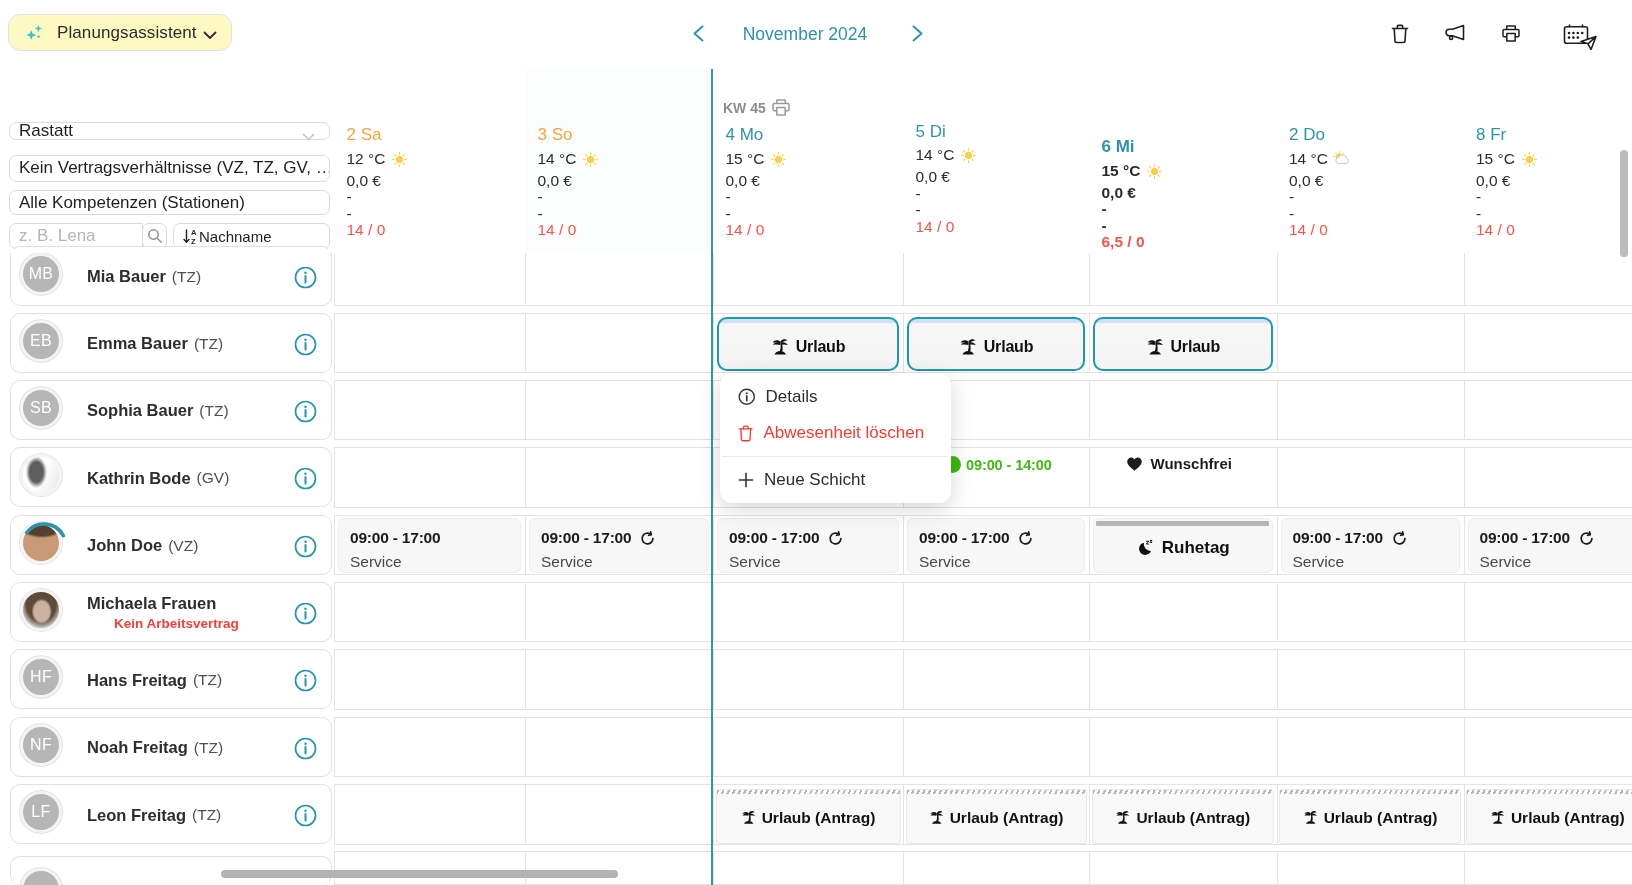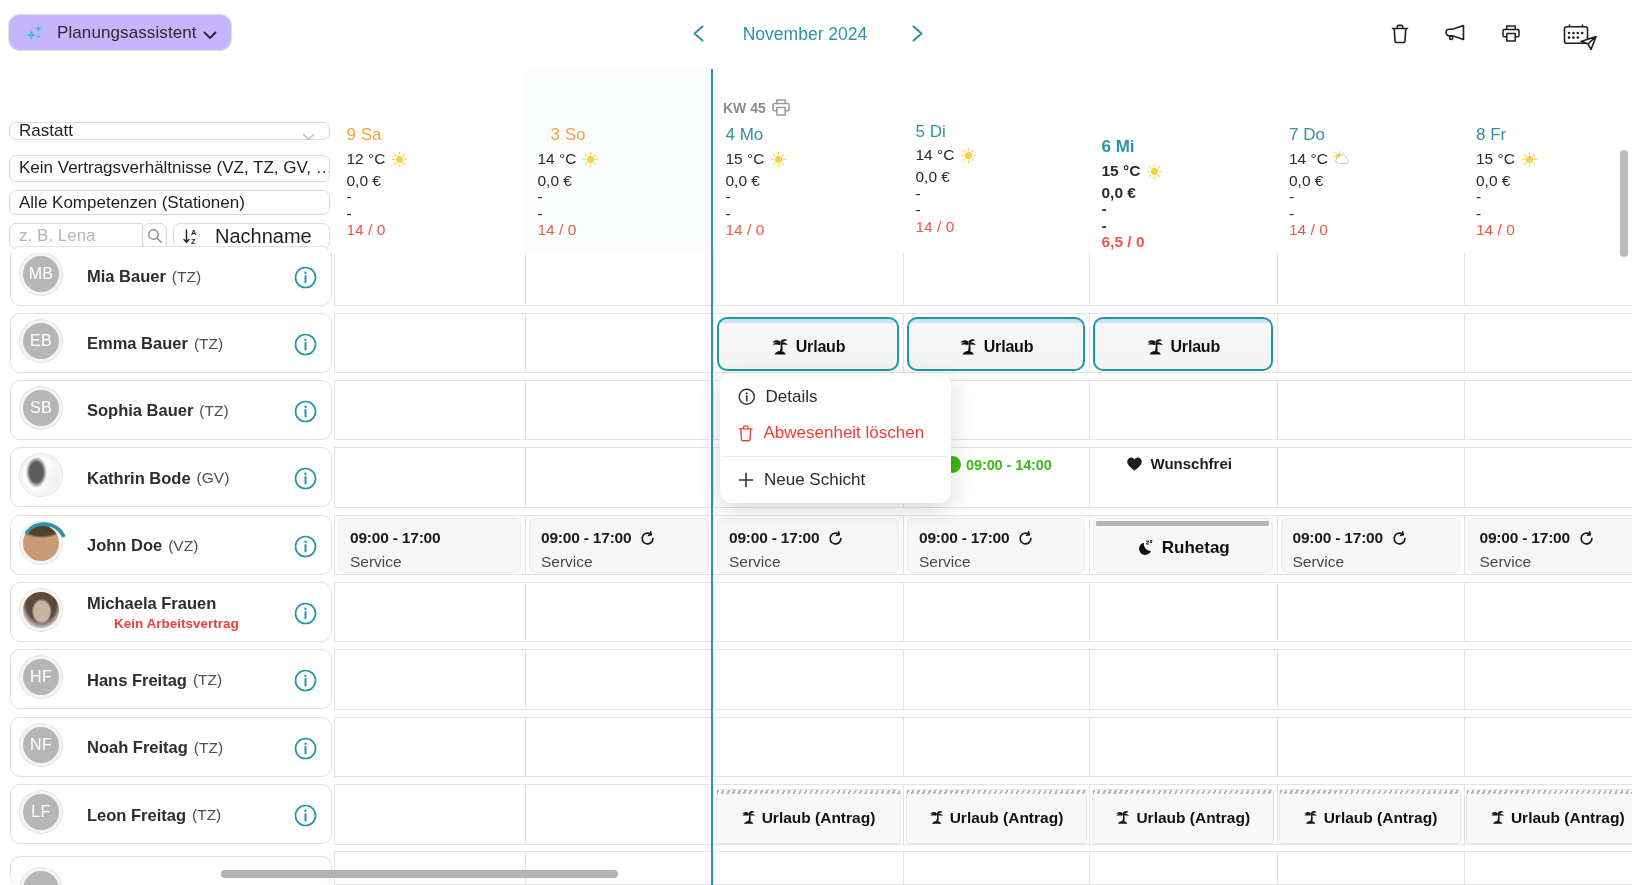--- a/index.html
+++ b/index.html
@@ -2,21 +2,21 @@
 <html lang="de"><head>
 <meta charset="utf-8">
 <title>Planung</title>
 <style>
   * { margin:0; padding:0; box-sizing:border-box; }
   html,body { width:1632px; height:885px; overflow:hidden; background:#fff;
     font-family:"Liberation Sans", sans-serif; position:relative; }
   .abs { position:absolute; }
   
   .assist-btn { left:8px; top:14px; width:224px; height:37px; border:1px solid #e2e2e2;
-    border-radius:12px; background:#c4b5fd; display:flex; align-items:center; }
+    border-radius:12px; background:#fef9c3; display:flex; align-items:center; }
   .assist-btn .txt { font-size:17px; letter-spacing:-.15px; color:#2b2b2b; font-weight:500; margin-left:12px; letter-spacing:.1px;}
   .nav-title { left:720px; top:24px; width:170px; text-align:center; font-size:17.5px;
     color:#2e93a8; font-weight:500; }
   
   .fbox { border:1px solid #dbdbdb; border-radius:7px; background:#fff; display:flex; align-items:center; }
   .fbox .t { font-size:16.5px; color:#1f1f1f; margin-left:9px; white-space:nowrap; overflow:hidden; }
   
   .card { left:10px; width:322px; height:60px; border:1px solid #e0e0e0; border-radius:10px; background:#fff; }
   .avatar { position:absolute; left:9px; top:6px; width:42px; height:42px; border-radius:50%;
     background:#b6b6b6; border:3px solid #f4f4f4; box-shadow:0 0 0 1px #e3e3e3;
@@ -142,37 +142,37 @@
 </div>
 <div class="abs fbox" style="left:173px;top:223px;width:157px;height:26px;">
   <svg style="margin-left:9px" width="16" height="17" viewBox="0 0 16 17">
     <g stroke="#1f1f1f" stroke-width="1.4" fill="none" stroke-linecap="round">
       <path d="M3.5 2 V14"></path>
         <path d="M1 11.5 L3.5 14.2 L6 11.5"></path>
     </g>
     <text x="8" y="7" font-size="7.5" font-weight="bold" fill="#1f1f1f" font-family="Liberation Sans">A</text>
     <text x="8" y="15.5" font-size="7.5" font-weight="bold" fill="#1f1f1f" font-family="Liberation Sans">Z</text>
   </svg>
-  <span class="t" style="margin-left:16px;font-size:20px;">Nachname</span>
+  <span class="t" style="margin-left:0;font-size:15px;">Nachname</span>
 </div>
 
 <div class="abs hdrcol" style="left:346.5px;top:126px;">
-    <div class="day wkend">9 Sa</div>
+    <div class="day wkend">2 Sa</div>
     <div class="ln" style="height:27px;">12 °C<svg width="15" height="15" viewBox="0 0 15 15" style="margin-left:7px">
         <g stroke="#ffca30" stroke-width="1.1" stroke-linecap="round">
           <path d="M7.5 0.6 V2.3 M7.5 12.7 V14.4 M0.6 7.5 H2.3 M12.7 7.5 H14.4 M2.6 2.6 L3.9 3.9 M11.1 11.1 L12.4 12.4 M2.6 12.4 L3.9 11.1 M11.1 3.9 L12.4 2.6"></path>
         </g>
         <circle cx="7.5" cy="7.5" r="3.1" fill="#ffd43a" stroke="#f7b52c" stroke-width="0.8"></circle>
       </svg></div>
     <div class="ln">0,0 €</div>
     <div class="ln">-</div>
     <div class="ln">-</div>
     <div class="ln ratio">14 / 0</div>
   </div>
-<div class="abs hdrcol" style="left:537.5px;top:126px;text-align:center;">
+<div class="abs hdrcol" style="left:537.5px;top:126px;">
     <div class="day wkend">3 So</div>
     <div class="ln" style="height:27px;">14 °C<svg width="15" height="15" viewBox="0 0 15 15" style="margin-left:7px">
         <g stroke="#ffca30" stroke-width="1.1" stroke-linecap="round">
           <path d="M7.5 0.6 V2.3 M7.5 12.7 V14.4 M0.6 7.5 H2.3 M12.7 7.5 H14.4 M2.6 2.6 L3.9 3.9 M11.1 11.1 L12.4 12.4 M2.6 12.4 L3.9 11.1 M11.1 3.9 L12.4 2.6"></path>
         </g>
         <circle cx="7.5" cy="7.5" r="3.1" fill="#ffd43a" stroke="#f7b52c" stroke-width="0.8"></circle>
       </svg></div>
     <div class="ln">0,0 €</div>
     <div class="ln">-</div>
     <div class="ln">-</div>
@@ -211,21 +211,21 @@
           <path d="M7.5 0.6 V2.3 M7.5 12.7 V14.4 M0.6 7.5 H2.3 M12.7 7.5 H14.4 M2.6 2.6 L3.9 3.9 M11.1 11.1 L12.4 12.4 M2.6 12.4 L3.9 11.1 M11.1 3.9 L12.4 2.6"></path>
         </g>
         <circle cx="7.5" cy="7.5" r="3.1" fill="#ffd43a" stroke="#f7b52c" stroke-width="0.8"></circle>
       </svg></div>
     <div class="ln">0,0 €</div>
     <div class="ln">-</div>
     <div class="ln">-</div>
     <div class="ln ratio">6,5 / 0</div>
   </div>
 <div class="abs hdrcol" style="left:1289px;top:126px;">
-    <div class="day wkday">7 Do</div>
+    <div class="day wkday">2 Do</div>
     <div class="ln" style="height:27px;">14 °C<svg width="19" height="16" viewBox="0 0 19 16" style="margin-left:5px">
         <g stroke="#ffca30" stroke-width="1" stroke-linecap="round">
           <path d="M6.5 0.7 V2 M1.7 5.5 H0.4 M2.5 1.9 L3.5 2.9 M10.5 1.9 L9.5 2.9"></path>
         </g>
         <circle cx="6.2" cy="5.8" r="2.8" fill="#ffd43a" stroke="#f7b52c" stroke-width="0.8"></circle>
         <path d="M5.2 12.5 a3.2 3.2 0 0 1 .6-6.3 a4 4 0 0 1 7.6 1.1 a2.7 2.7 0 0 1 .2 5.2 Z" fill="#fff" stroke="#c9c9c9" stroke-width="1"></path>
       </svg></div>
     <div class="ln">0,0 €</div>
     <div class="ln">-</div>
     <div class="ln">-</div>

